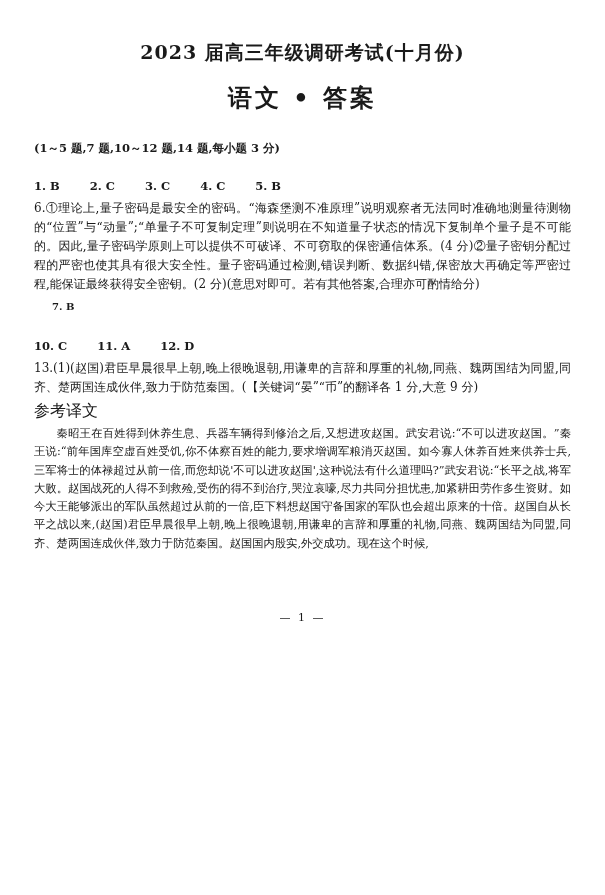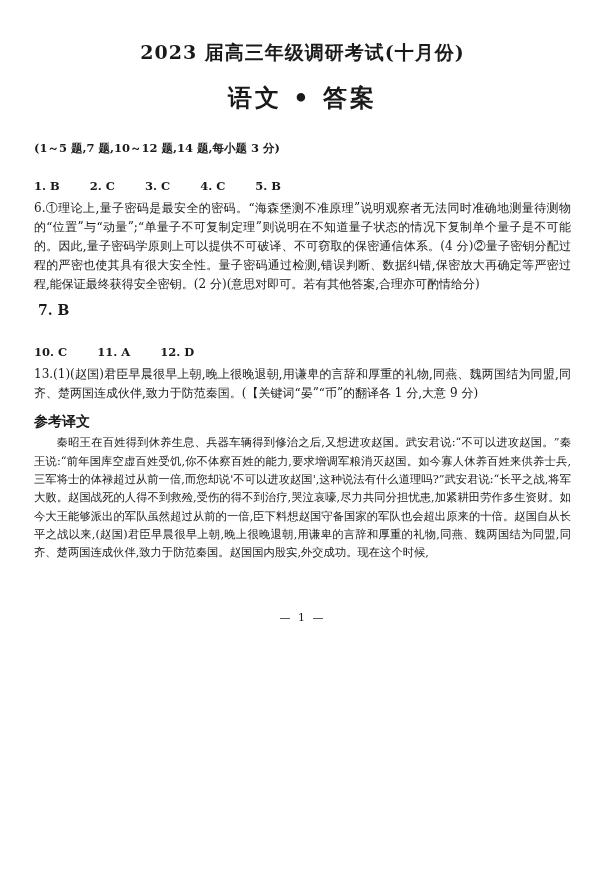--- a/index.html
+++ b/index.html
@@ -58,32 +58,32 @@
     margin-top: 19px;
   }
   .qblock {
     font-size: 12px;
     line-height: 1.58;
     margin: 1px 0;
     text-align: justify;
     text-justify: inter-ideograph;
   }
   .qshort {
-    font-size: 14px;
+    font-size: 10px;
     line-height: 1.6;
-    margin: 5px 4px;
+    margin: 5px 18px;
     font-weight: bold;
   }
   .sub-item {
     text-indent: 1.9em;
   }
   .ref-title {
-    font-size: 14px;
-    font-weight: bold;
-    margin-top: 10px;
+    font-size: 16px;
+    font-weight: normal;
+    margin-top: 4px;
     margin-bottom: 3px;
   }
   .ref-body {
     font-size: 11.3px;
     line-height: 1.62;
     text-align: justify;
     text-justify: inter-ideograph;
     text-indent: 2em;
     margin: 2px 0;
   }

